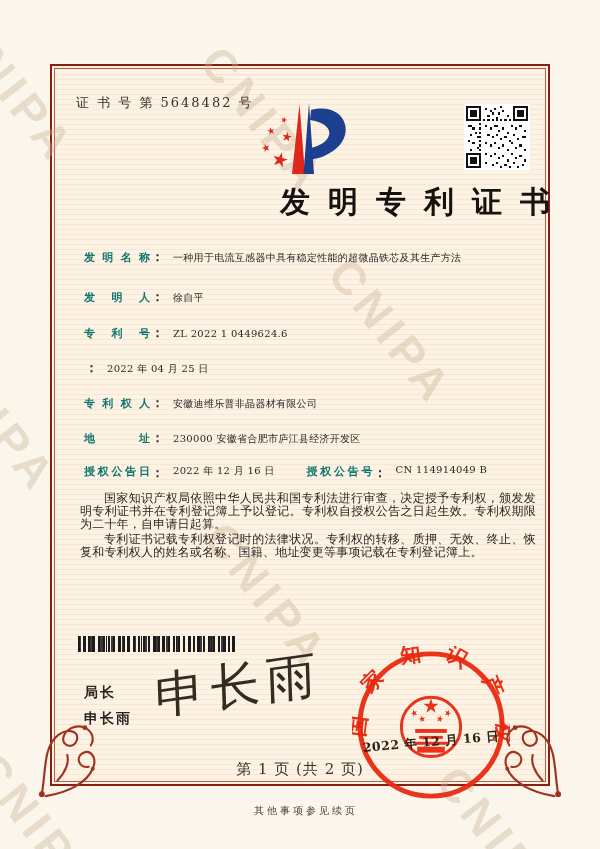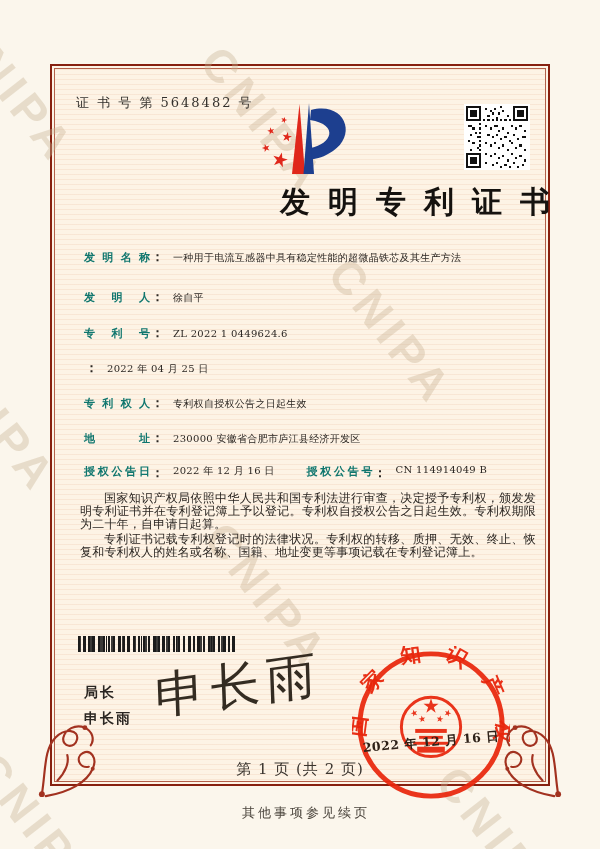--- a/index.html
+++ b/index.html
@@ -69,21 +69,21 @@
     transform:rotate(-8deg) skewX(-6deg);opacity:.92;
   }
   .seal{position:absolute;left:302px;top:582px;width:158px;height:158px;}
   .seal svg{position:absolute;inset:0;}
   .seal-date{
     position:absolute;left:0px;top:88px;width:158px;text-align:center;
     font-size:12.5px;font-weight:700;color:#2e2118;letter-spacing:.5px;
     transform:rotate(-5deg);white-space:nowrap;
   }
   .pagination{position:absolute;left:0;right:0;top:696px;text-align:center;font-size:15px;color:#3a342e;letter-spacing:1px;}
-  .footer-note{position:absolute;left:0;right:0;top:804px;z-index:2;text-align:center;font-size:13px;letter-spacing:3px;color:#4a443c;padding-left:12px;}
+  .footer-note{position:absolute;left:0;right:0;top:804px;z-index:2;text-align:center;font-size:10px;letter-spacing:3px;color:#4a443c;padding-left:12px;}
   
   .ornament{position:absolute;width:88px;height:88px;}
   .ornament.bl{left:-14px;bottom:-14px;}
   .ornament.br{right:-14px;bottom:-14px;transform:scaleX(-1);}
 </style>
 </head>
 <body>
 
 <svg width="0" height="0" style="position:absolute" aria-hidden="true">
   <defs>
@@ -163,21 +163,21 @@
       <span class="fcolon">：</span>
     <span class="fvalue">ZL 2022 1 0449624.6</span>
   </div>
   <div class="field-row" style="top:295px">
       <span class="fcolon">：</span>
     <span class="fvalue">2022 年 04 月 25 日</span>
   </div>
   <div class="field-row" style="top:330px">
     <span class="flabel">专利权人</span>
       <span class="fcolon">：</span>
-    <span class="fvalue">专利权自授权公告之日起生效</span>
+    <span class="fvalue">安徽迪维乐普非晶器材有限公司</span>
   </div>
   <div class="field-row" style="top:365px">
     <span class="flabel">地址</span>
       <span class="fcolon">：</span>
     <span class="fvalue">230000 安徽省合肥市庐江县经济开发区</span>
   </div>
 
   <div class="field-row" style="top:400px">
     <div class="grant-group">
       <span class="flabel">授权公告日</span>

